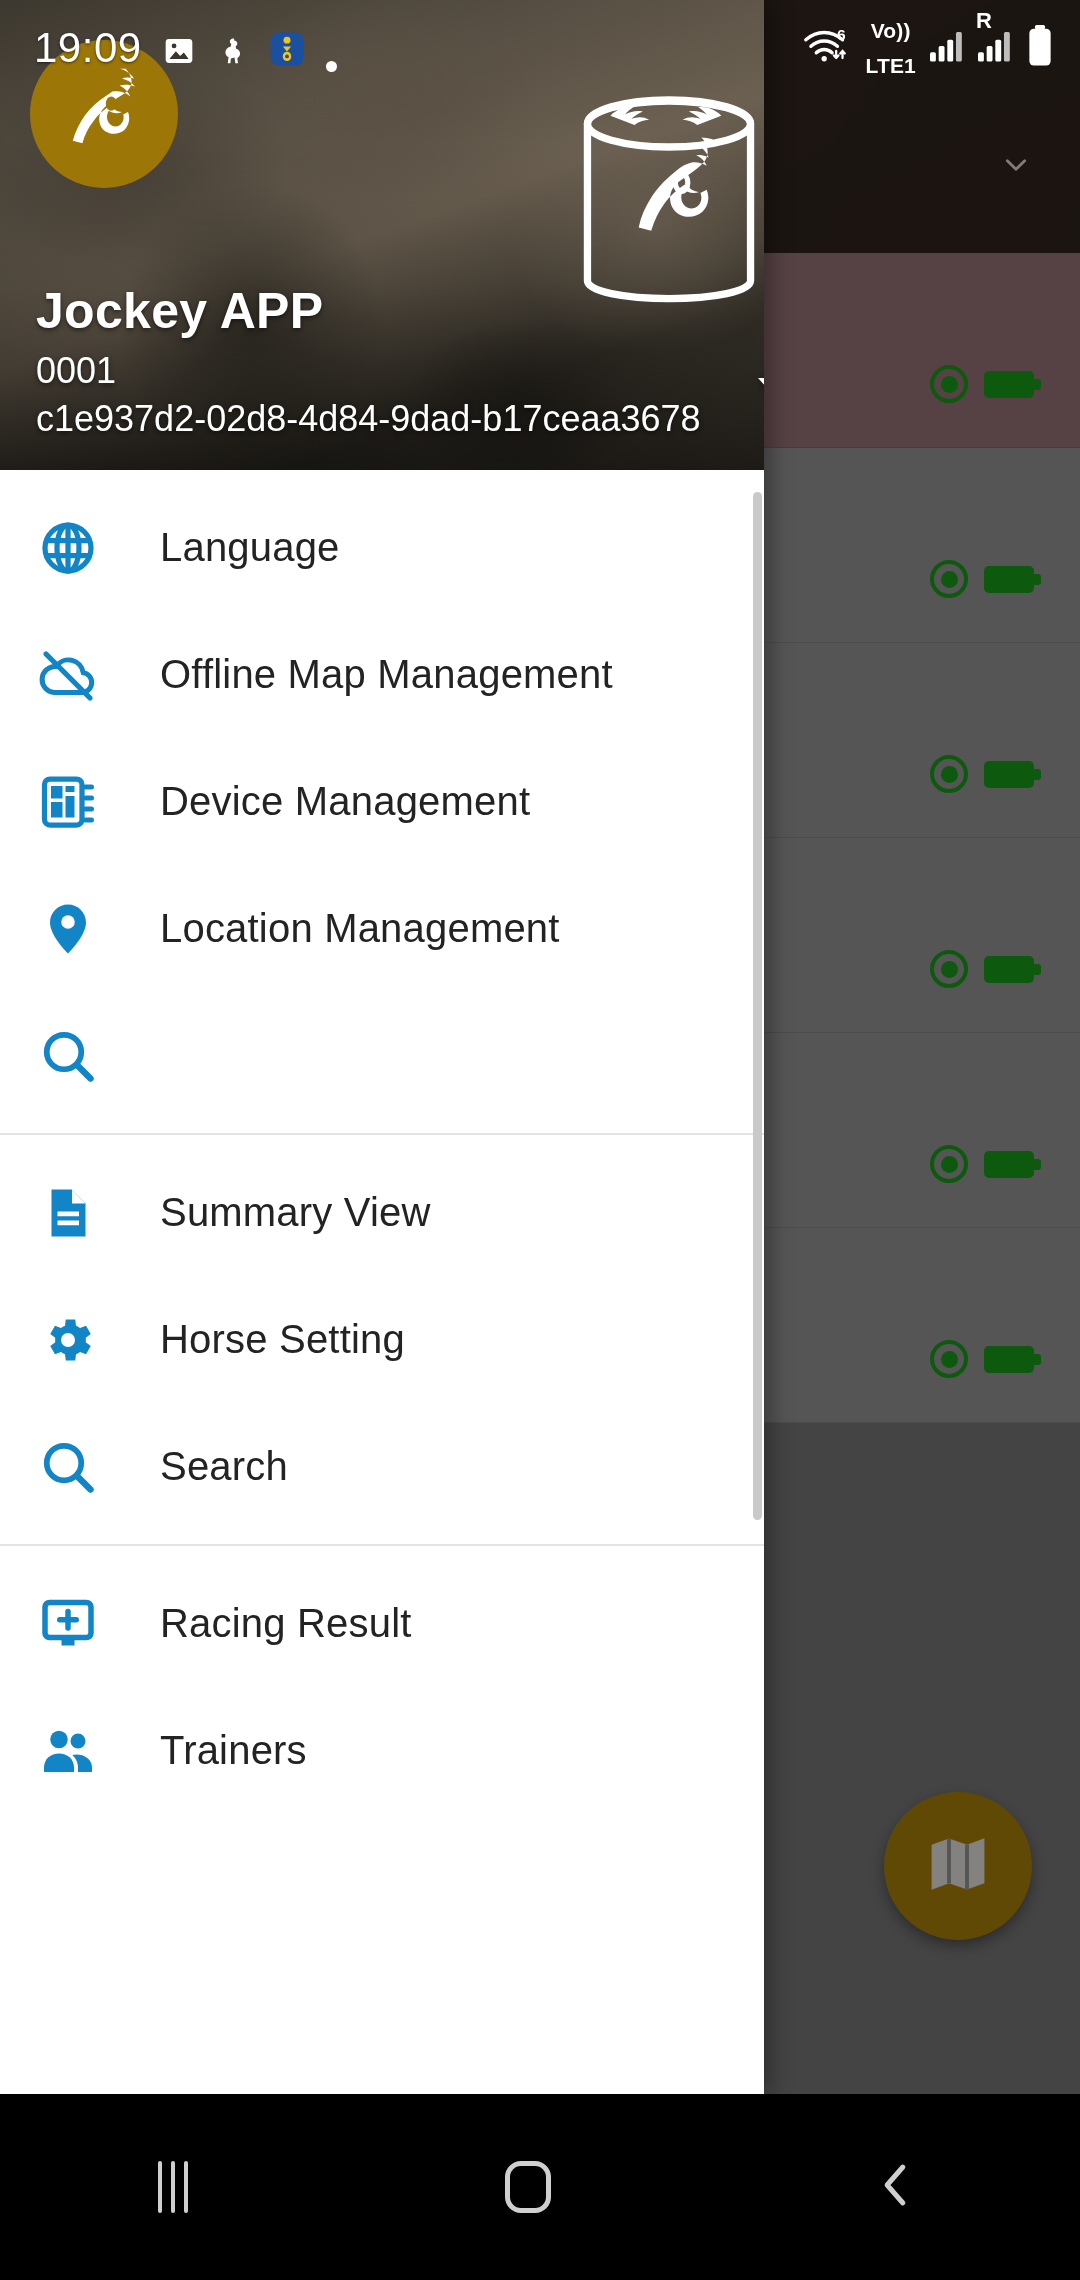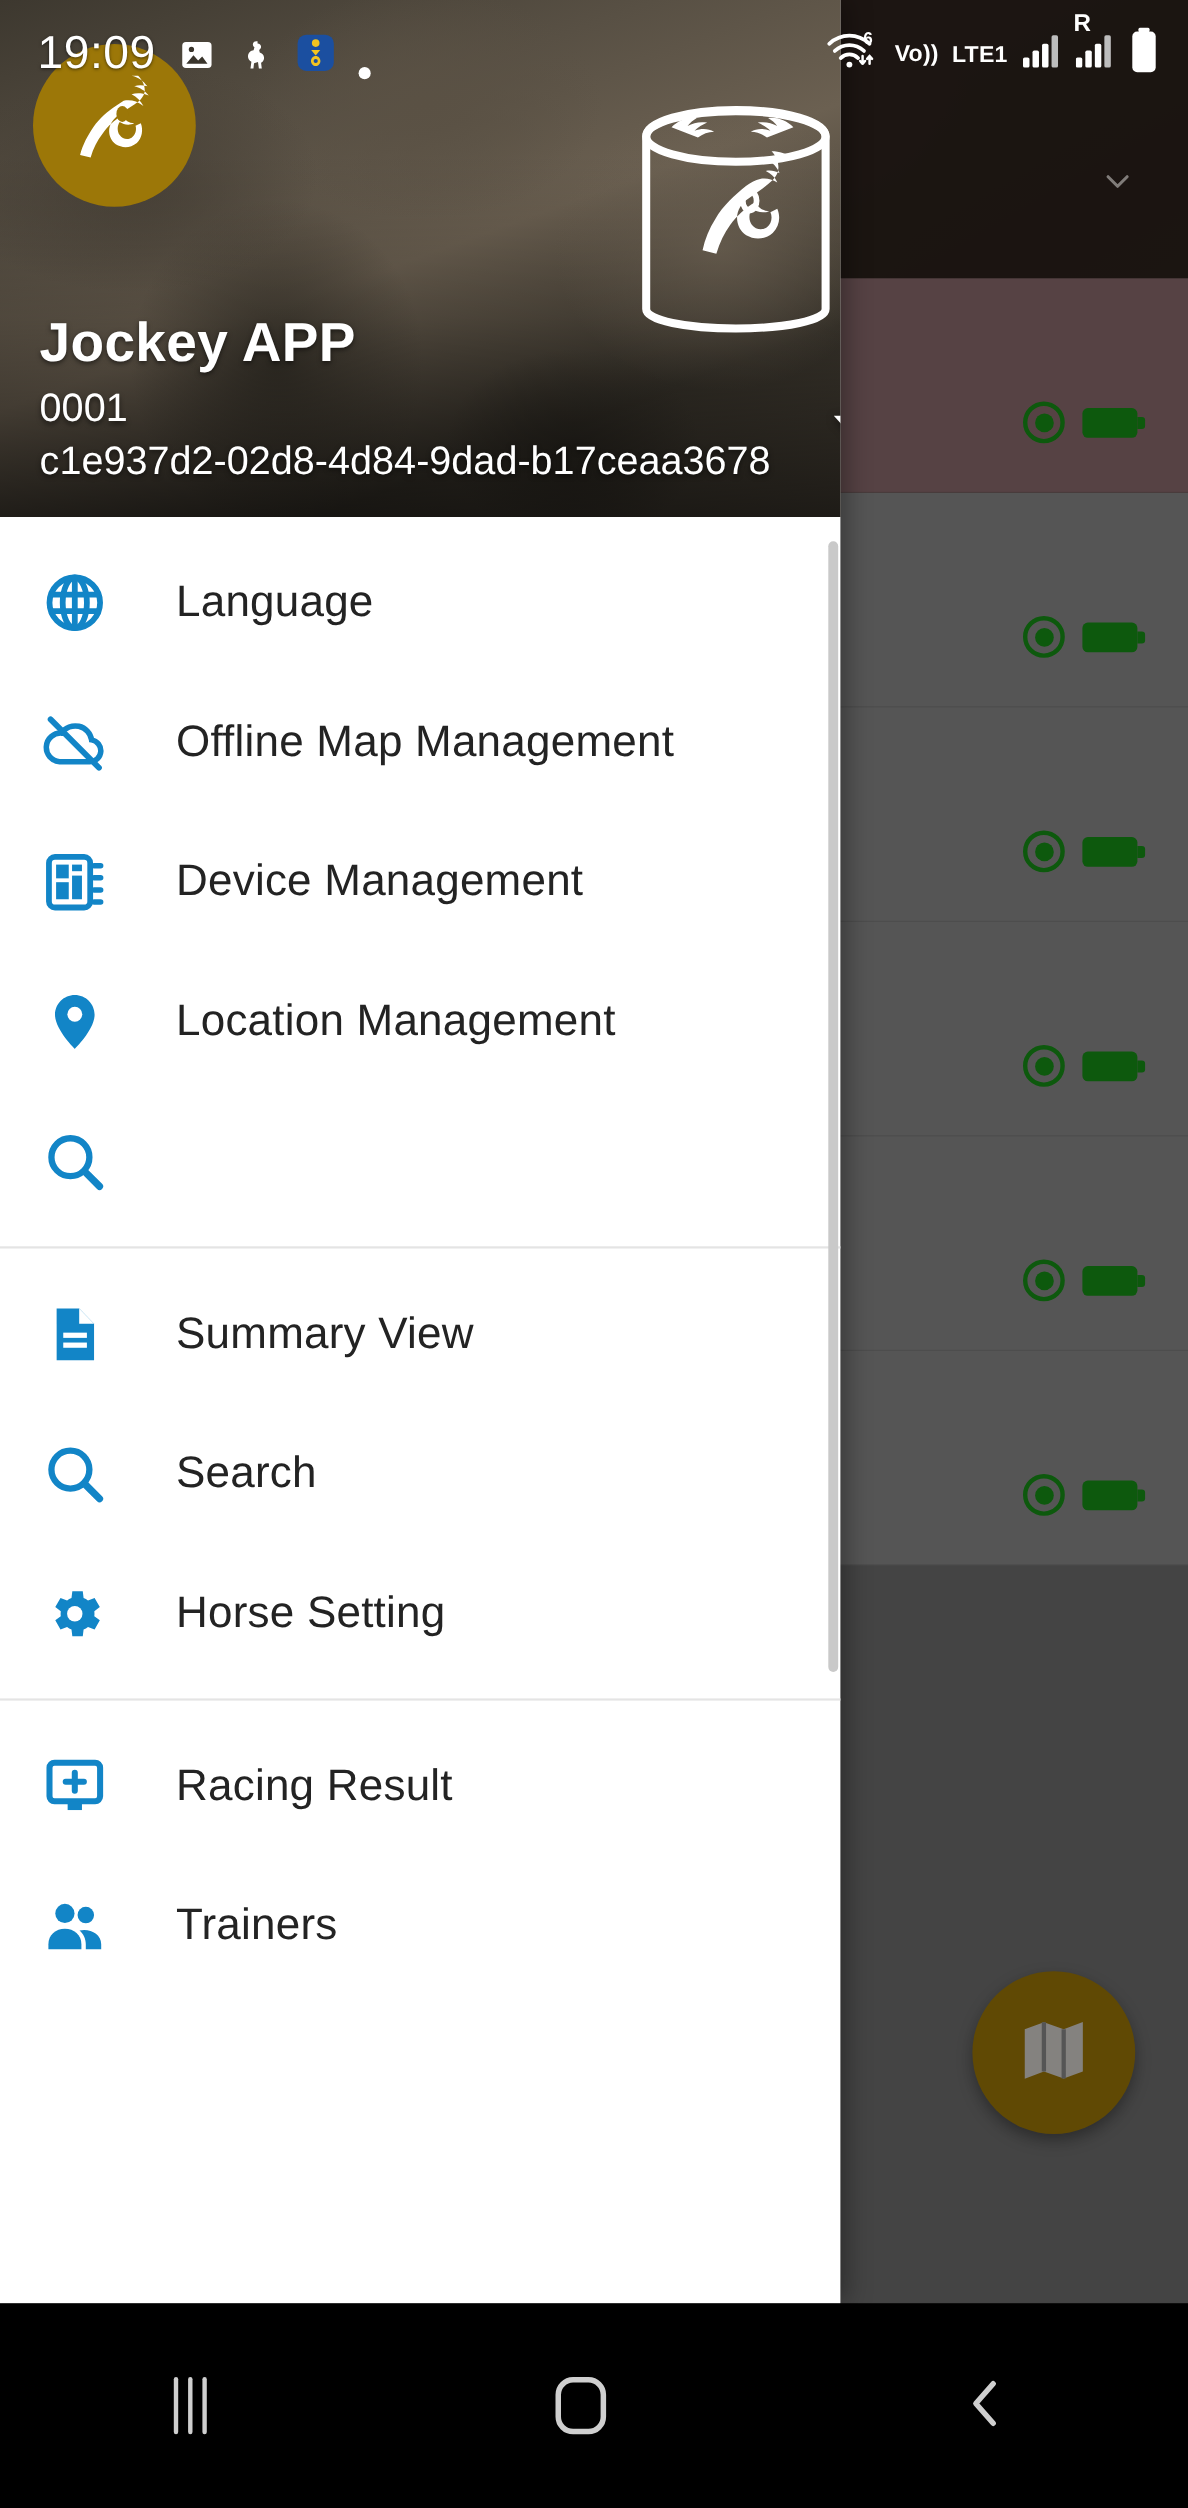--- a/index.html
+++ b/index.html
@@ -142,21 +142,21 @@
     padding:0 26px 0 34px; pointer-events:none;
   }
   .sb-left { display:flex; align-items:flex-end; gap:20px; }
   .sb-time {
     font-size:42px; color:#fff; font-weight:400; letter-spacing:.5px;
     text-shadow:0 1px 3px rgba(0,0,0,.6);
   }
   .sb-right { display:flex; align-items:center; gap:14px; }
   .sb-dot { width:11px; height:11px; border-radius:50%; background:#fff; }
   .volte {
-    display:flex; flex-direction:row; align-items:center; line-height:1;
+    display:flex; flex-direction:column; align-items:center; line-height:1;
     color:#fff; font-size:21px; font-weight:700; letter-spacing:.2px;gap:12px;
   }
   .volte span:last-child { margin-top:2px; }
   .roam {
     position:relative; display:flex; align-items:flex-end;
   }
   .roam-r {
     position:absolute; left:-2px; top:-22px; font-size:22px; font-weight:700; color:#fff;
   }
 
@@ -373,35 +373,35 @@
               <rect x="7.8" y="15" width="8.6" height="1.9" fill="#ffffff"></rect>
             </svg>
           </span>
           <span class="menu-label">Summary View</span>
         </div>
 
 
         <div class="menu-item">
           <span class="menu-icon">
             <svg viewBox="0 0 24 24" width="60" height="60">
+              <path d="M19.1 12.9a7.3 7.3 0 0 0 0-1.8l2-1.5-1.9-3.3-2.4.9a7.4 7.4 0 0 0-1.6-.9l-.3-2.5h-3.8l-.3 2.5c-.6.2-1.1.5-1.6.9l-2.4-.9L4.9 9.6l2 1.5a7.3 7.3 0 0 0 0 1.8l-2 1.5 1.9 3.3 2.4-.9c.5.4 1 .7 1.6.9l.3 2.5h3.8l.3-2.5c.6-.2 1.1-.5 1.6-.9l2.4.9 1.9-3.3-2-1.5z" fill="#1285c7"></path>
+              <circle cx="12" cy="12" r="2.8" fill="#ffffff"></circle>
+            </svg>
+          </span>
+          <span class="menu-label">Horse Setting</span>
+        </div>
+
+        <div class="menu-item">
+          <span class="menu-icon">
+            <svg viewBox="0 0 24 24" width="60" height="60">
               <circle cx="10.4" cy="10.4" r="6.9" fill="none" stroke="#1285c7" stroke-width="2.3"></circle>
               <path d="M15.6 15.6L21 21" stroke="#1285c7" stroke-width="2.6" stroke-linecap="round"></path>
             </svg>
           </span>
           <span class="menu-label">Search</span>
-        </div>
-
-        <div class="menu-item">
-          <span class="menu-icon">
-            <svg viewBox="0 0 24 24" width="60" height="60">
-              <path d="M19.1 12.9a7.3 7.3 0 0 0 0-1.8l2-1.5-1.9-3.3-2.4.9a7.4 7.4 0 0 0-1.6-.9l-.3-2.5h-3.8l-.3 2.5c-.6.2-1.1.5-1.6.9l-2.4-.9L4.9 9.6l2 1.5a7.3 7.3 0 0 0 0 1.8l-2 1.5 1.9 3.3 2.4-.9c.5.4 1 .7 1.6.9l.3 2.5h3.8l.3-2.5c.6-.2 1.1-.5 1.6-.9l2.4.9 1.9-3.3-2-1.5z" fill="#1285c7"></path>
-              <circle cx="12" cy="12" r="2.8" fill="#ffffff"></circle>
-            </svg>
-          </span>
-          <span class="menu-label">Horse Setting</span>
         </div>
 
       </div>
 
       <div class="divider"></div>
 
       <div class="menu-group">
         <div class="menu-item">
           <span class="menu-icon">
             <svg viewBox="0 0 24 24" width="60" height="60">

